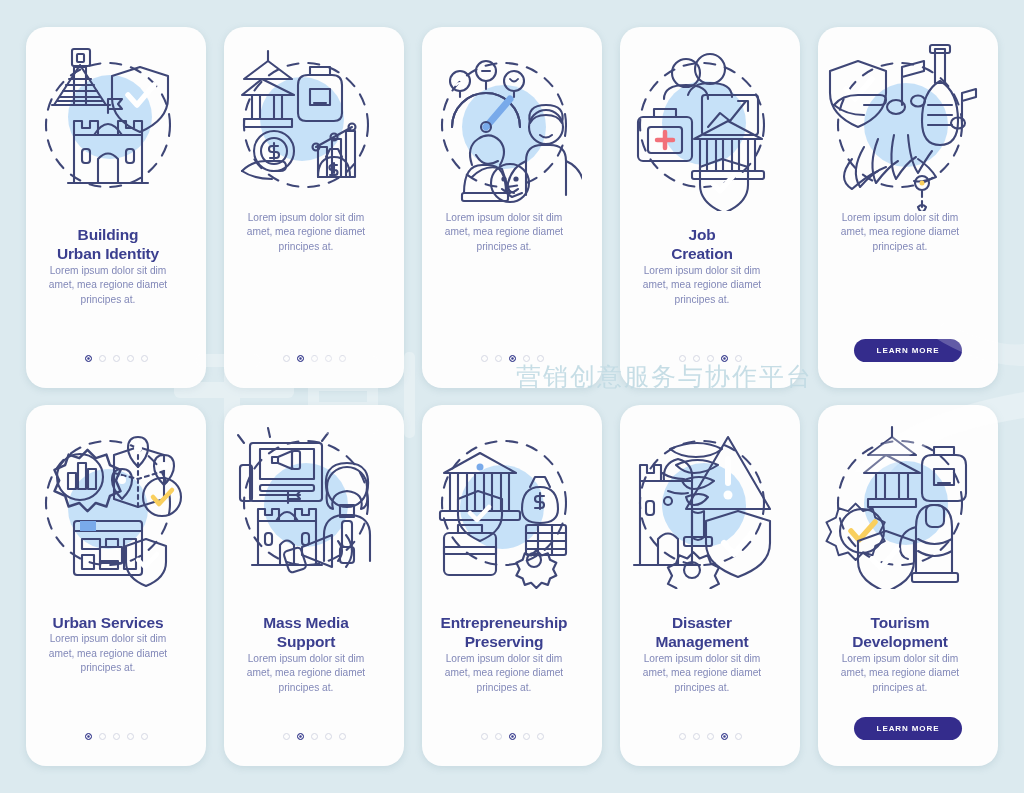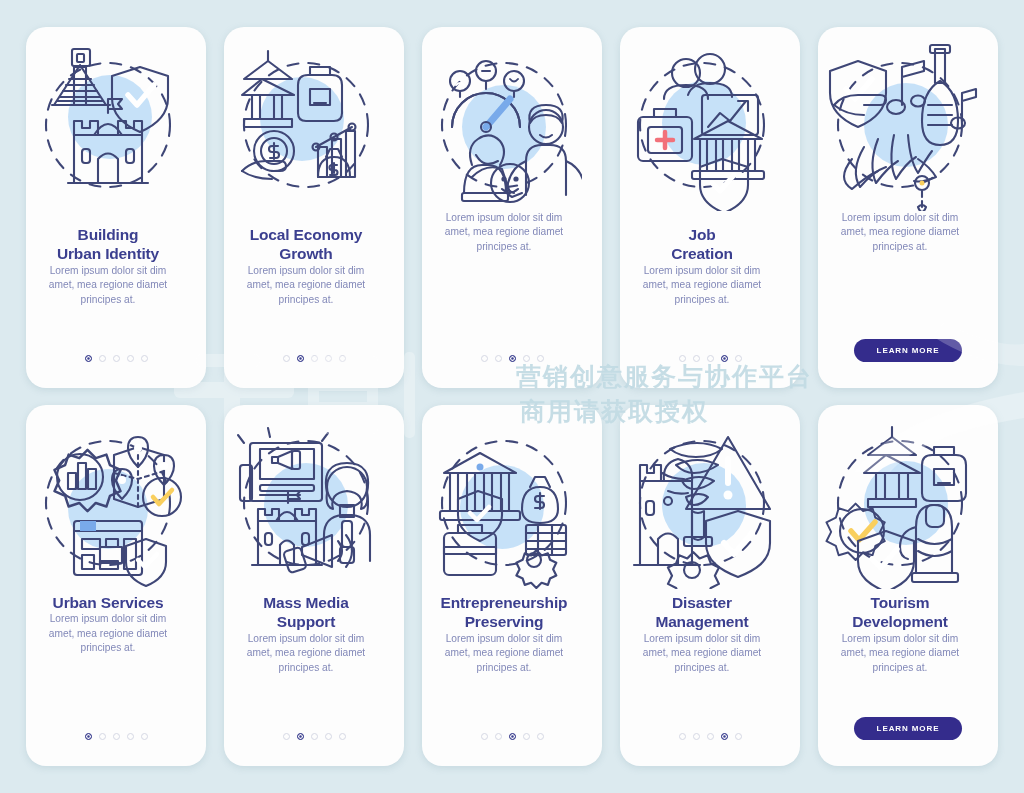--- a/index.html
+++ b/index.html
@@ -54,21 +54,21 @@
   .title {
     color: #3b3f8f;
     font-weight: bold;
     font-size: 15.5px;
     line-height: 1.25;
     text-align: center;
     letter-spacing: -.15px;
     white-space: pre-line;
   }
   .card.top .title { margin-top: 14px; }
-  .card.bottom .title { margin-top: 4px; }
+  .card.bottom .title { margin-top: 24px; }
 
   .body-text {
     color: #8288b8;
     font-size: 10.2px;
     line-height: 1.42;
     text-align: center;
     white-space: pre-line;
     max-width: 150px;
   }
 
@@ -120,21 +120,21 @@
     position: absolute;
     left: 168px; top: 352px;
     width: 318px; height: 86px;
     opacity: .40;
   }
   .wm-logo svg { width: 100%; height: 100%; }
   .wm-cn {
     position: absolute;
     left: 516px;
     color: #c2dbe4;
-    font-weight: bold;
+    font-weight: normal;
     font-size: 25px;
     letter-spacing: 2px;
     opacity: .92;
     font-family: "DejaVu Sans", sans-serif;
   }
   .wm-cn.l1 { top: 360px; }
   .wm-cn.l2 { top: 395px; left: 520px; }
   .wm-swoosh {
     position: absolute;
     right: 0; top: 322px;
@@ -234,22 +234,20 @@
      <path d="M90 134 q0-20 16-20 q16 0 16 20 z" fill="#f9cf5e" style="fill:none;stroke:#3f4777;stroke-width:2.1;stroke-linecap:round;stroke-linejoin:round"></path>
      <path d="M98 114 l4-8h8l4 8" fill="#f9cf5e" style="fill:none;stroke:#3f4777;stroke-width:2.1;stroke-linecap:round;stroke-linejoin:round" stroke-width="1.8"></path>
      <path d="M106 120v10M109 122h-5a2.5 2.5 0 000 5h3a2.5 2.5 0 010 5h-5" style="fill:none;stroke:#3f4777;stroke-width:2.1;stroke-linecap:round;stroke-linejoin:round" stroke-width="1.6"></path>
    </g>
    <g>
      <path d="M14 128 q10-10 24-10 h14 q6 0 6 5t-6 5H44" fill="#ffffff" style="fill:none;stroke:#3f4777;stroke-width:2.1;stroke-linecap:round;stroke-linejoin:round"></path>
      <path d="M14 128 q12 8 30 8" style="fill:none;stroke:#3f4777;stroke-width:2.1;stroke-linecap:round;stroke-linejoin:round"></path>
    </g>
   </svg>
       </div>
-      <div class="title">Local Economy
-Growth</div>
       <div class="body-text">Lorem ipsum dolor sit dim
 amet, mea regione diamet
 principes at.</div>
       <div class="footer">
         <div class="dots">
           <span class="dot"></span>
           <span class="dot active"></span>
           <span class="dot"></span>
           <span class="dot"></span>
           <span class="dot"></span>
@@ -701,18 +699,17 @@
         <rect x="140" y="28" width="70" height="11" rx="5"></rect>
         <rect x="140" y="50" width="70" height="11" rx="5"></rect>
         <rect x="140" y="70" width="70" height="12" rx="5"></rect>
         <rect x="140" y="4" width="11" height="78" rx="5"></rect>
         <rect x="199" y="4" width="11" height="78" rx="5"></rect>
       </g>
       <rect x="236" y="0" width="11" height="86" rx="5" fill="#ffffff" opacity=".7"></rect>
     </svg>
   </div>
   <div class="wm-cn l1">营销创意服务与协作平台</div>
-  <div class="wm-cn l2">商用请获取授权</div>
   <svg class="wm-swoosh" viewBox="0 0 230 150">
     <path d="M60 150 Q105 92 230 70 L230 96 Q130 112 96 150 Z" fill="#ffffff" opacity=".55"></path>
     <path d="M150 0 Q200 26 230 22 L230 44 Q185 44 138 14 Z" fill="#ffffff" opacity=".45"></path>
   </svg>
 </div>
 
 </body></html>

